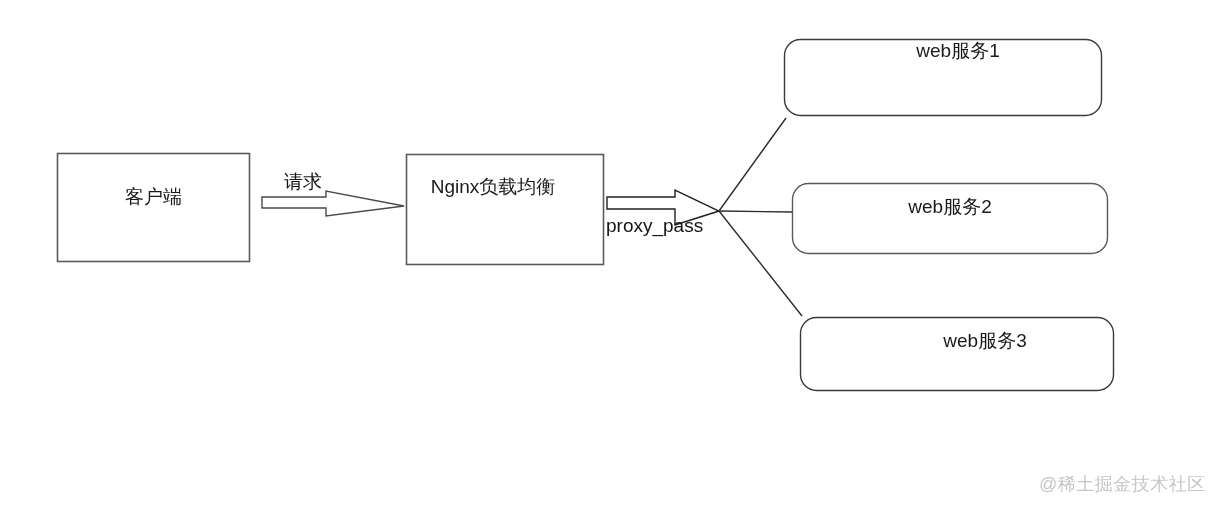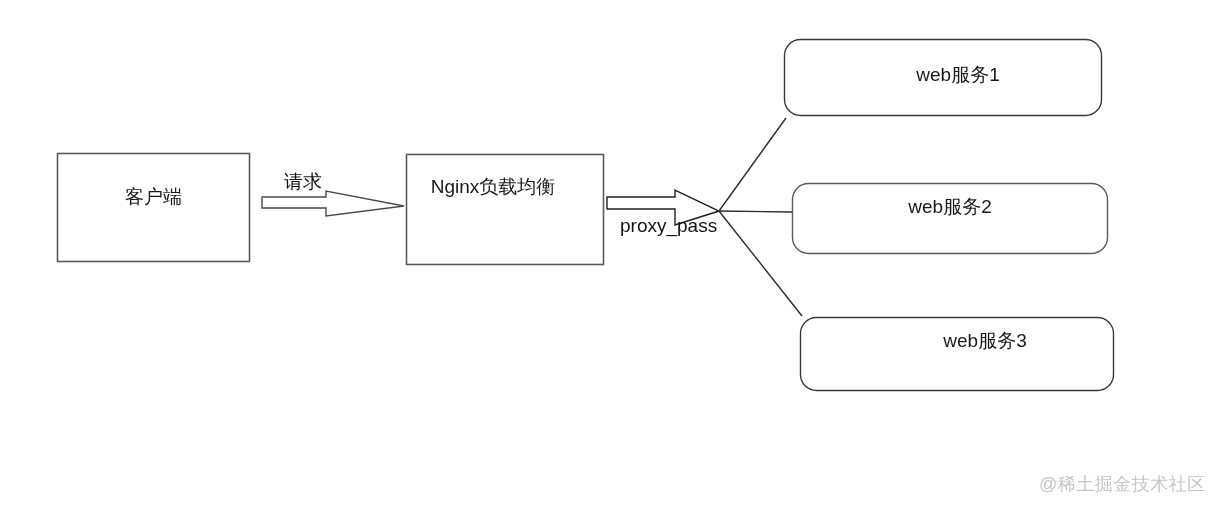--- a/index.html
+++ b/index.html
@@ -34,25 +34,25 @@
     position: absolute;
     color: #141414;
     font-size: 19px;
     line-height: 1.2;
     white-space: nowrap;
     font-family: "Liberation Sans", "DejaVu Sans", sans-serif;
     text-align: center;
   }
   #label-client        { left: 57px;  top: 186px; width: 193px; }
   #label-nginx         { left: 394px; top: 176px; width: 198px; }
-  #label-web1          { left: 784px; top: 64px;  width: 348px; }
+  #label-web1          { left: 784px; top: 40px;  width: 348px; }
   #label-web2          { left: 792px; top: 196px; width: 316px; }
   #label-web3          { left: 800px; top: 330px; width: 370px; }
   #label-request       { left: 284px; top: 171px; }
-  #label-proxy-pass    { left: 606px; top: 215px; margin-left: 14px; }
+  #label-proxy-pass    { left: 606px; top: 215px; }
   #watermark {
     position: absolute;
     left: 1039px;
     top: 472px;
     font-size: 18px;
     color: #c6c6c6;
     white-space: nowrap;
     letter-spacing: 0.5px;
     font-family: "Liberation Sans", "DejaVu Sans", sans-serif;
   }

